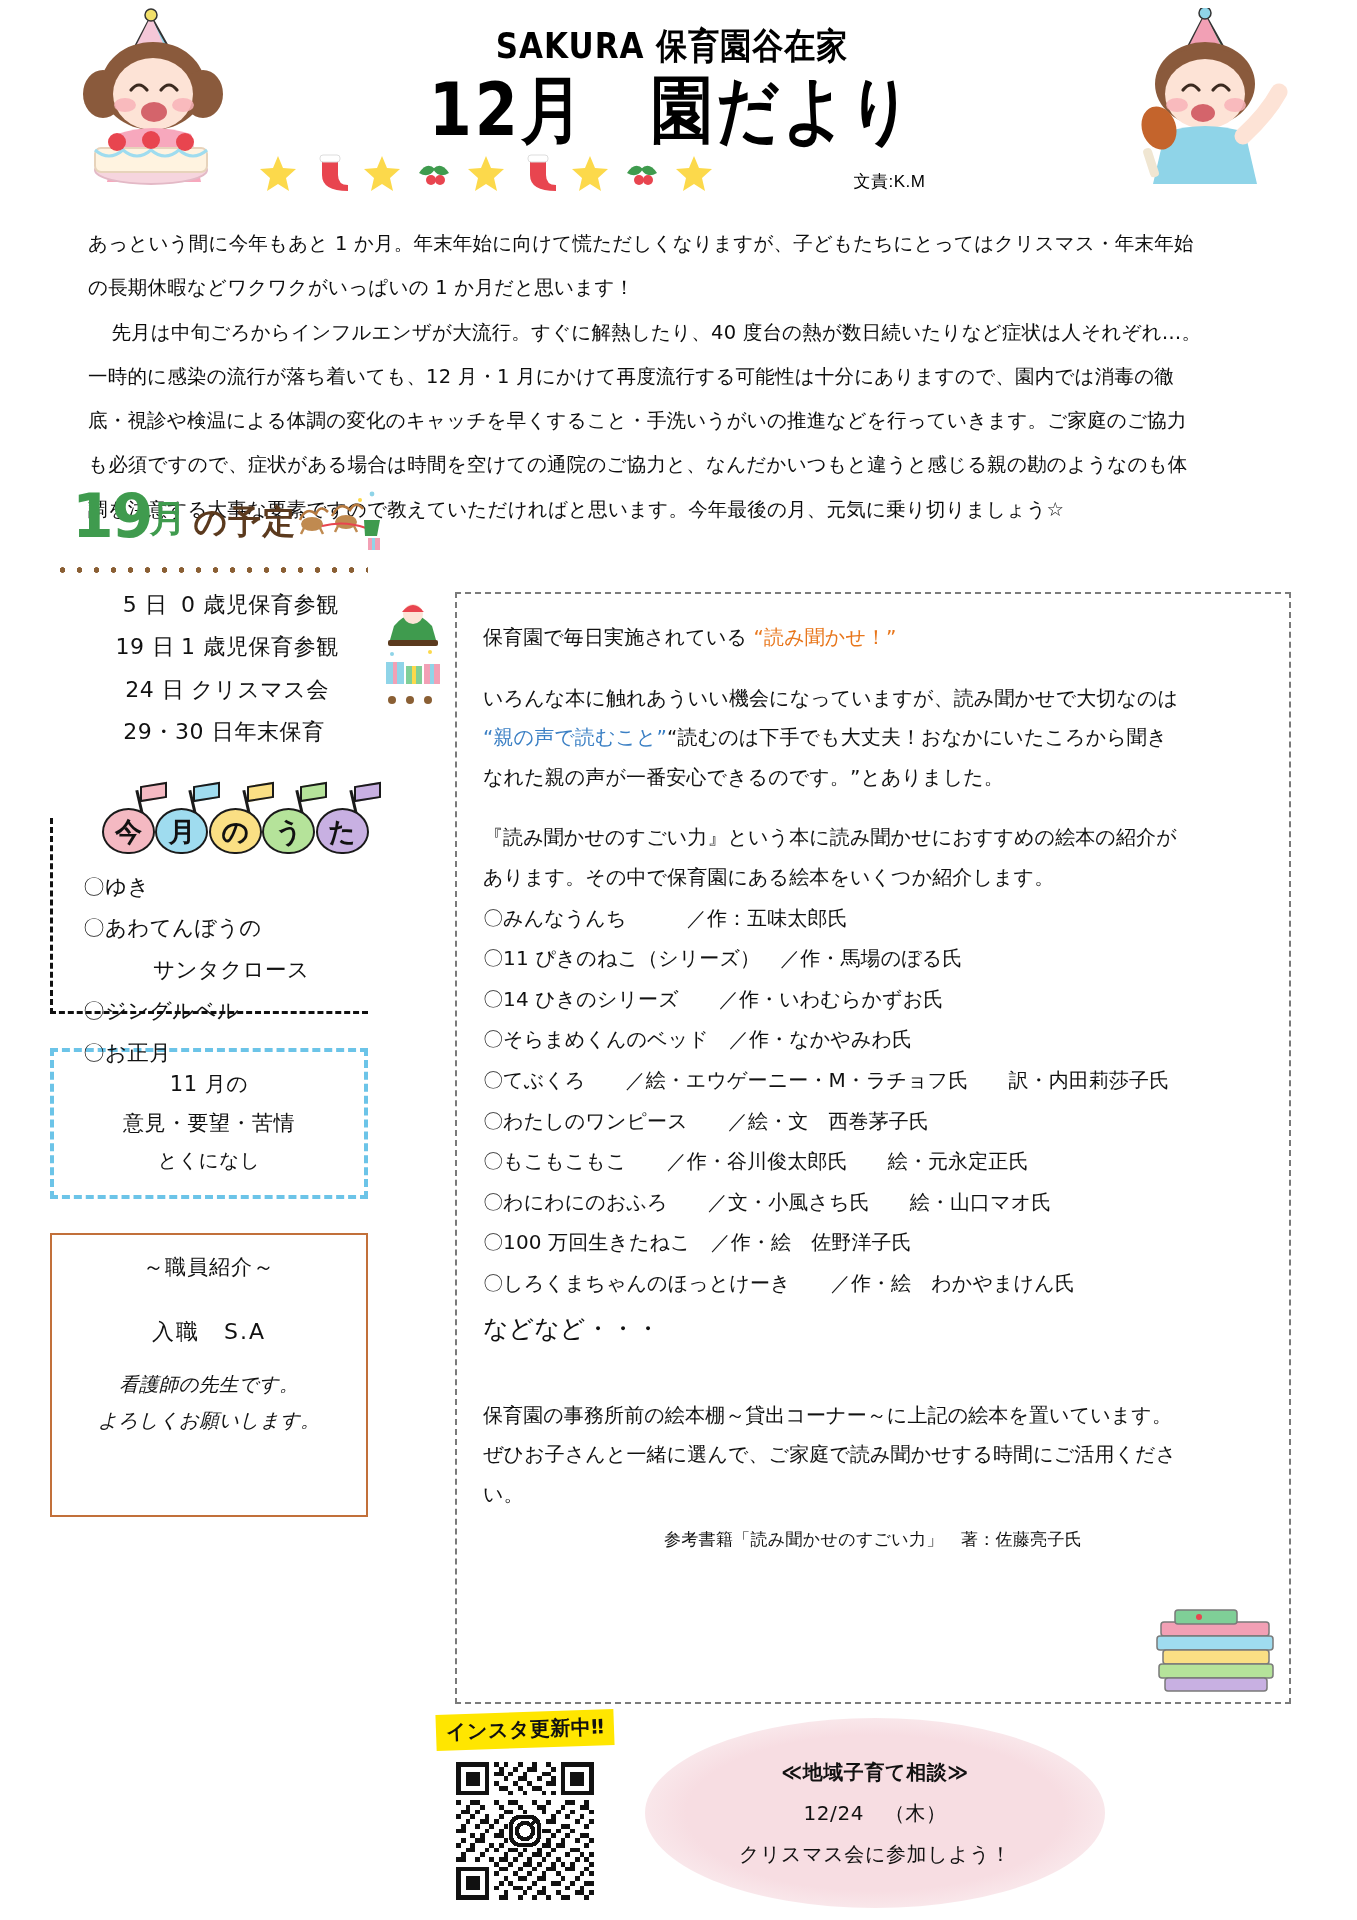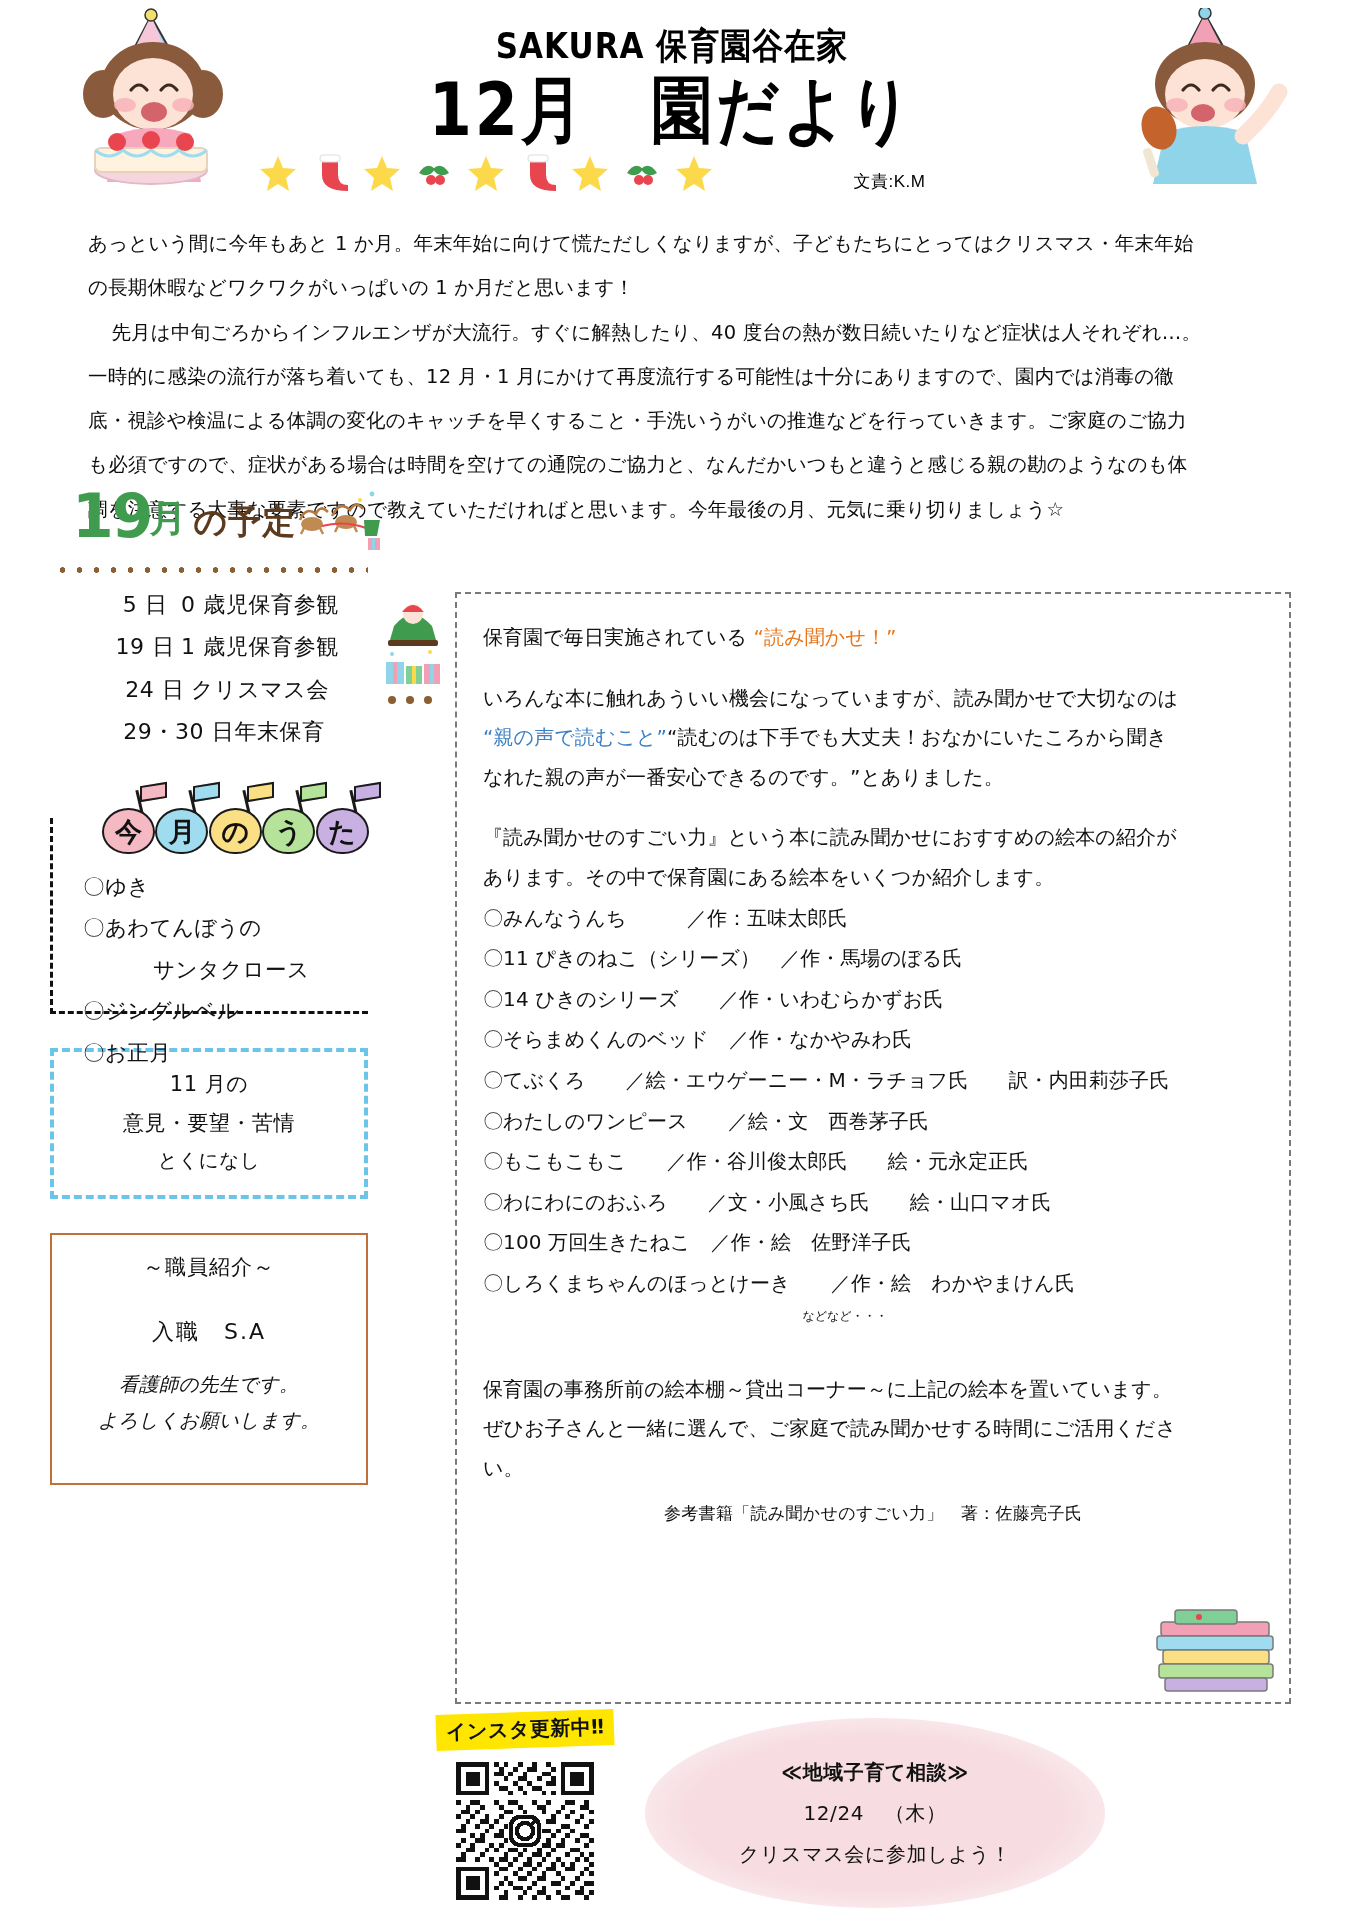--- a/index.html
+++ b/index.html
@@ -258,21 +258,21 @@
   .opinion-line.small { font-size: 19.5px; }
 
   
   .staff-box {
     margin-top: 34px;
     border: 2px solid #c2703a;
     padding: 18px 0 22px 0;
     text-align: center;
     font-family: "DejaVu Sans", sans-serif;
     color: #111;
-    height: 252px;
+    height: 284px;
   }
   .staff-title { font-size: 21px; letter-spacing: 1px; margin-bottom: 36px; }
   .staff-name { font-size: 22px; letter-spacing: 2px; margin-bottom: 20px; }
   .staff-line { font-size: 19.5px; line-height: 1.85; letter-spacing: 0.3px; font-style: italic; }
 
   
   .main-panel {
     position: absolute;
     left: 455px;
     top: 592px;
@@ -291,23 +291,23 @@
   .mp-spacer { height: 21px; }
   .orange { color: #e8761b; }
   .blue { color: #3a7fc4; }
   .book-line {
     font-size: 20px;
     line-height: 2.03;
     letter-spacing: 0.1px;
     white-space: nowrap;
   }
   .nado {
-    text-align: center;
+    text-align: left;
     padding-right: 56px;
-    font-size: 12px;
+    font-size: 25px;
     line-height: 2.0;
   }
   .ref-line {
     text-align: center;
     font-size: 17px;
     margin-top: 14px;
     letter-spacing: 0.3px;
   }
   .books-deco {
     position: absolute;

